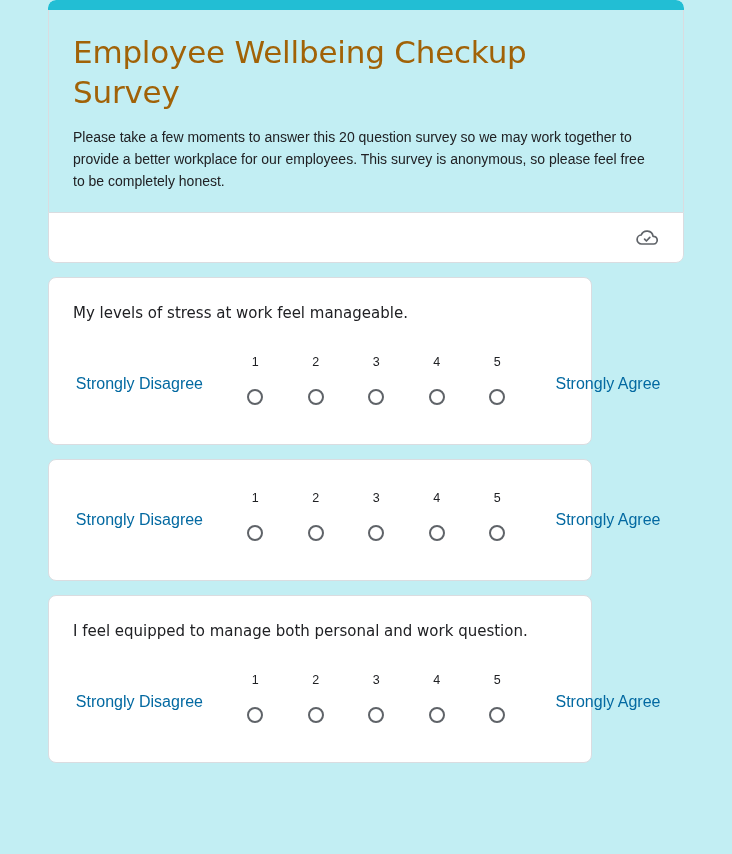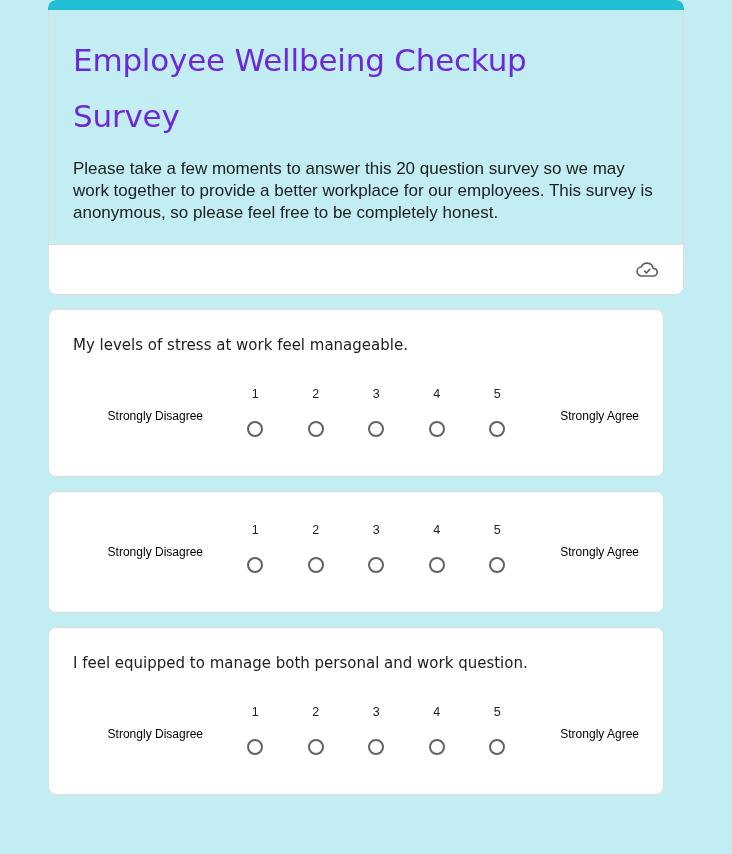--- a/index.html
+++ b/index.html
@@ -22,21 +22,21 @@
     padding-top: 0;
     box-sizing: content-box;
   }
 
   
   .card {
     background: #ffffff;
     border-radius: 8px;
     border: 1px solid #dadce0;
     box-sizing: border-box;
-    width: 616px;
+    width: 544px;
     position: relative;
   }
 
   
   .header-card {
     border-radius: 8px;
     overflow: hidden;
     border: none;
     margin-bottom: 14px;
   }
@@ -48,30 +48,30 @@
     border-top-right-radius: 8px;
   }
   .header-body {
     padding: 22px 24px 20px 24px;
     border-left: 1px solid #dadce0;
     border-right: 1px solid #dadce0;
   }
   .form-title {
     font-family: "DejaVu Sans", sans-serif;
     font-size: 31px;
-    line-height: 56px;
+    line-height: 40px;
     font-weight: 400;
-    color: #6d28d9;
+    color: #a16207;
     letter-spacing: -0.2px;
     margin: 0 0 14px 0;
     max-width: 520px;
   }
   .form-desc {
     font-family: "Liberation Sans", sans-serif;
-    font-size: 17px;
+    font-size: 14px;
     line-height: 22px;
     color: #202124;
     margin: 0;
     max-width: 580px;
   }
   .header-footer {
     border-top: 1px solid #dadce0;
     border-left: 1px solid #dadce0;
     border-right: 1px solid #dadce0;
     border-bottom: 1px solid #dadce0;
@@ -121,22 +121,22 @@
   }
   .scale-num {
     text-align: center;
     font-family: "Liberation Sans", sans-serif;
     font-size: 12.5px;
     color: #202124;
     line-height: 28px;
   }
   .scale-end-label {
     font-family: "Liberation Sans", sans-serif;
-    font-size: 12px;
-    color: #000000;
+    font-size: 16px;
+    color: #0369a1;
     line-height: 16px;
     white-space: nowrap;
   }
   .scale-end-left {
     text-align: right;
     padding-right: 22px;
   }
   .scale-end-right {
     text-align: right;
     padding-left: 28px;

